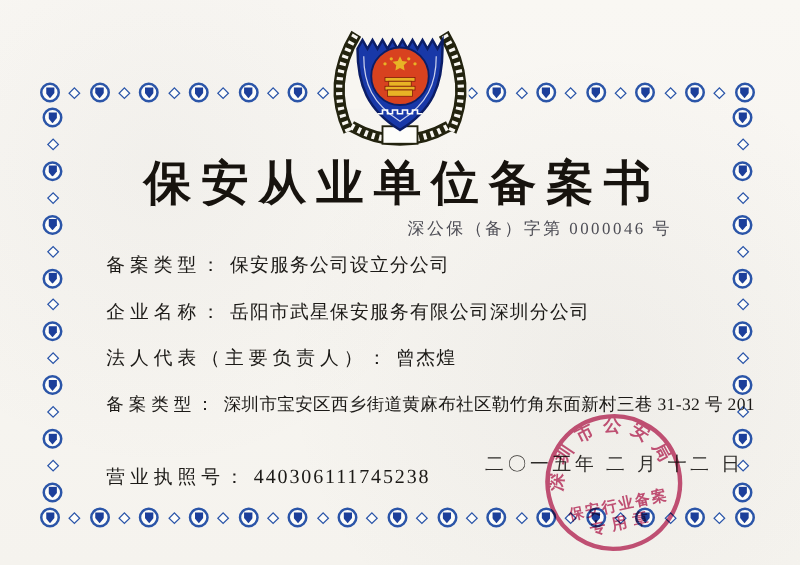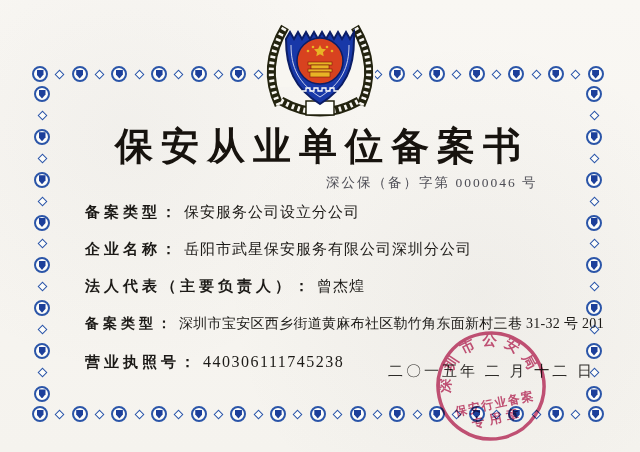--- a/index.html
+++ b/index.html
@@ -48,28 +48,28 @@
     letter-spacing:8px; padding-left:4px; white-space:nowrap;
   }
   .cert-no {
     position:absolute; left:298px; top:174px; width:260px; z-index:3;
     font-size:13.5px; letter-spacing:2px; color:#4d4d55; white-space:nowrap;margin-left:28px;
   }
   .field {
     position:absolute; left:85px; z-index:3; white-space:nowrap;
     font-size:15px; color:#1c1a17;
   }
-  .field .lbl { font-weight:bold; letter-spacing:4px; }
+  .field .lbl { font-weight:normal; letter-spacing:4px; }
   .field .val { letter-spacing:1px; margin-left:4px; }
   .field.f1 { top:203px; }
   .field.f2 { top:240px; }
   .field.f3 { top:277px; }
   .field.f4 { top:315px; font-size:14px; }
   .field.f4 .val { letter-spacing:0.3px;margin-top:39px; }
-  .field.f5 { top:353px; }
+  .field.f5 { top:372px; }
   .field.f5 .val { font-size:16px; letter-spacing:1.5px; }
   .date {
     position:absolute; left:388px; top:362px; z-index:4; white-space:nowrap;
     font-size:15px; letter-spacing:3px; color:#2d2b28;
   }
 
   
   .seal {
     position:absolute; left:426px; top:324px; width:136px; height:130px; z-index:5;
     mix-blend-mode:multiply; opacity:0.9;

